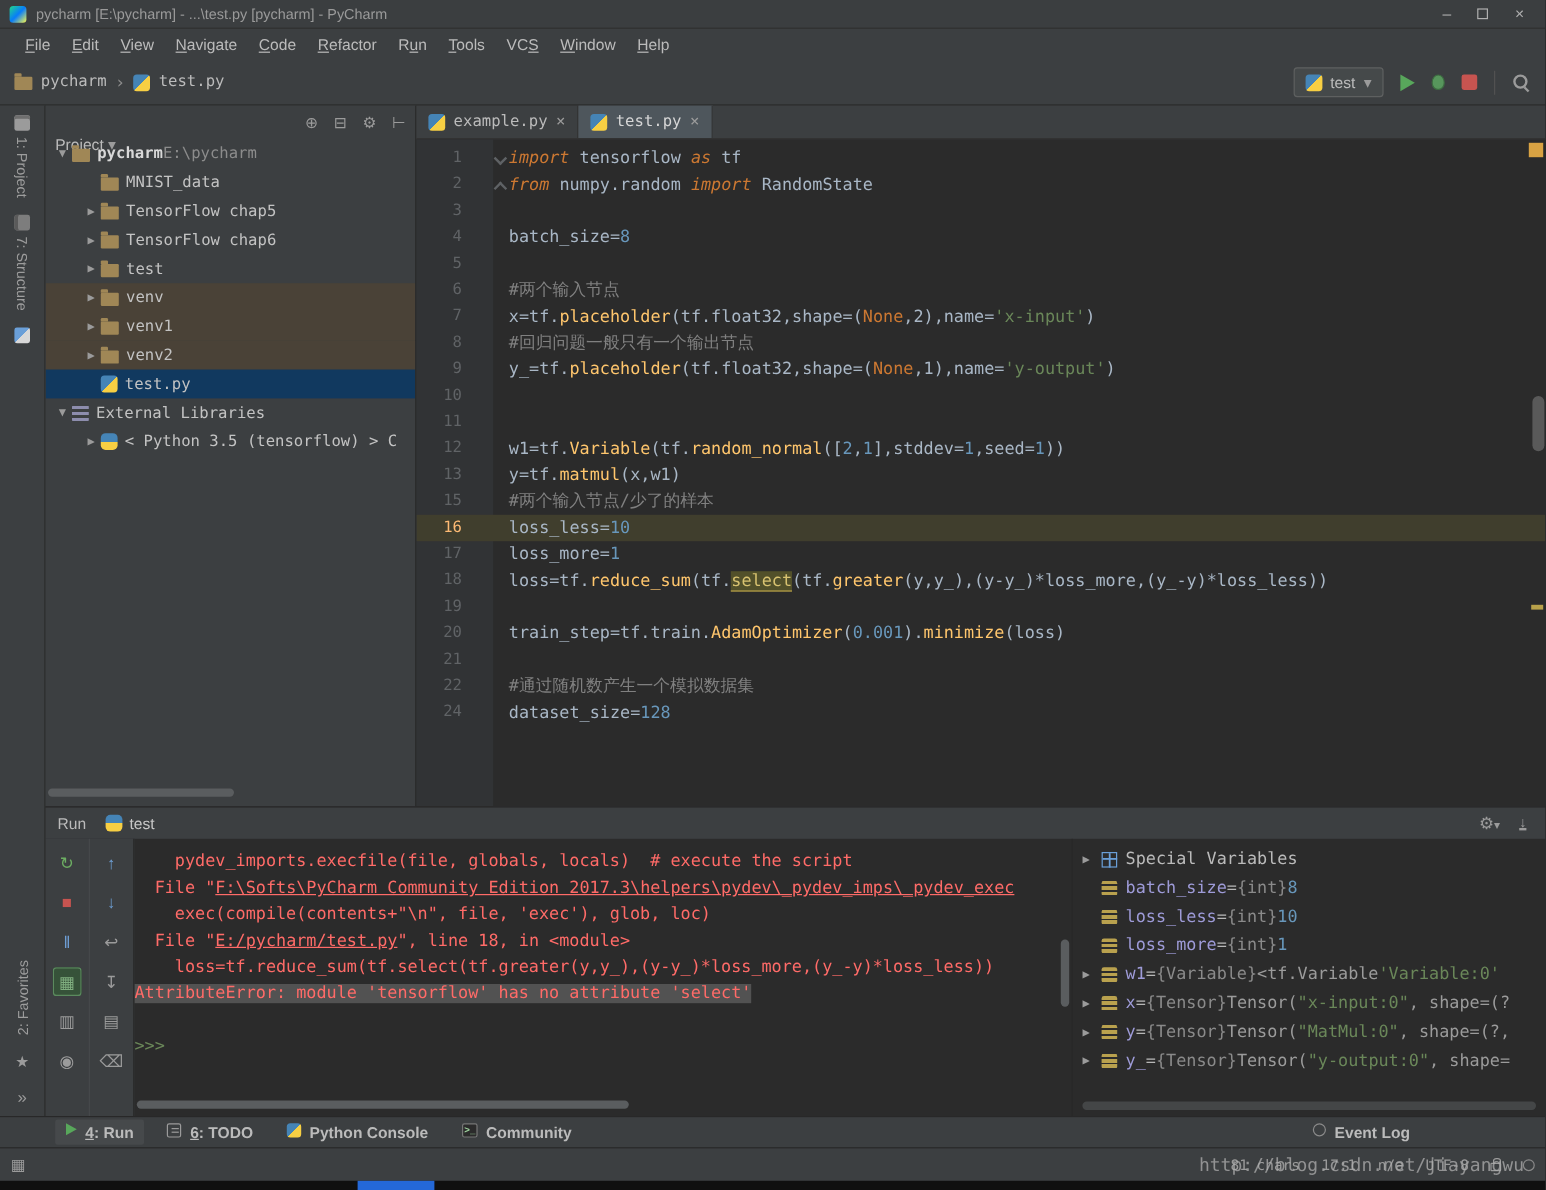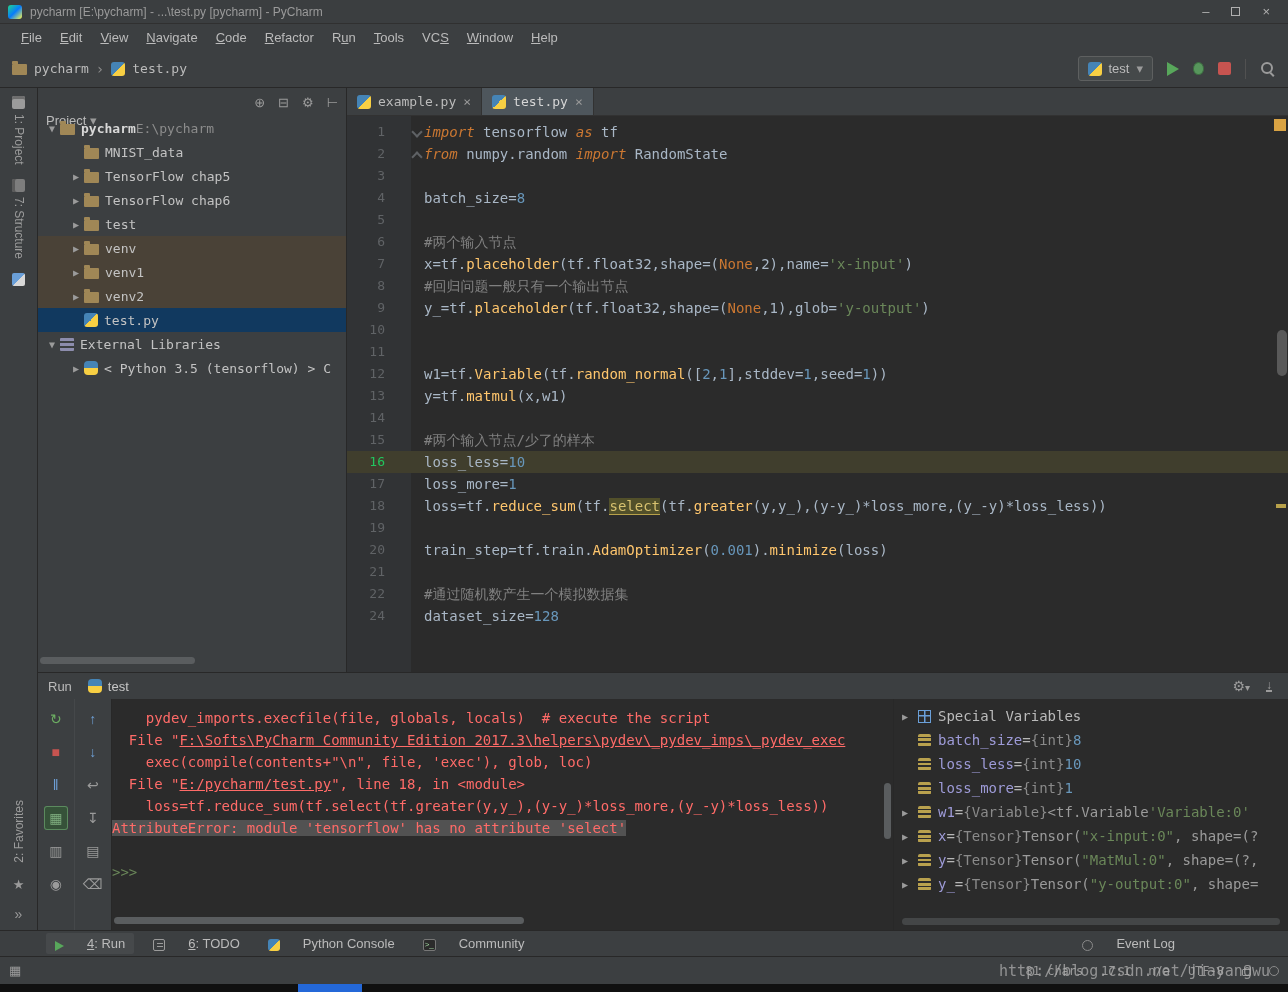--- a/index.html
+++ b/index.html
@@ -80,21 +80,21 @@
   .tab{display:flex;align-items:center;gap:7px;padding:0 10px;font-family:"DejaVu Sans Mono",monospace;
        font-size:13px;color:#bbbbbb;border-right:1px solid #323232;cursor:default;}
   .tab.active{background:#4e565c;color:#d6d6d6;}
   .tab .tab-close::before{content:"×";color:#9b9b9b;font-size:13px;}
   .editor{position:absolute;left:0;top:28px;right:0;bottom:0;overflow:hidden;}
   .gutter-strip{position:absolute;left:0;top:0;bottom:0;width:64px;background:#313335;}
   .code-lines{position:relative;padding-top:5px;font-family:"DejaVu Sans Mono",monospace;font-size:14px;}
   .code-line{display:flex;height:22px;line-height:22px;width:100%;}
   .code-line.hl{background:var(--caretline,#403e2d);}
   .ln{flex:0 0 64px;text-align:right;padding-right:26px;color:var(--gutter,#606366);font-size:13px;}
-  .code-line.hl .ln{color:#22c55e;}
+  .code-line.hl .ln{color:#fdba74;}
   .fold{flex:0 0 13px;position:relative;}
   .fold.down::after{content:"";position:absolute;left:2px;top:7px;width:6px;height:6px;
       border-right:2px solid #5f6265;border-bottom:2px solid #5f6265;transform:rotate(45deg);}
   .fold.up::after{content:"";position:absolute;left:2px;top:10px;width:6px;height:6px;
       border-right:2px solid #5f6265;border-bottom:2px solid #5f6265;transform:rotate(-135deg);}
   .lc{white-space:pre;color:var(--code,#a9b7c6);}
   .tk-kw{color:var(--keyword,#cc7832);font-style:italic;}
   .tk-kwb{color:var(--keyword,#cc7832);}
   .tk-pl{color:var(--code,#a9b7c6);}
   .tk-num{color:var(--number,#6897bb);}
@@ -148,21 +148,21 @@
   .vs-eq{color:#b7b7b7;}
   .vs-type{color:#8a8a8a;}
   .vs-num{color:var(--number,#6897bb);}
   .vs-val{color:#9b9b9b;}
   .vs-str{color:var(--string,#6a8759);}
   .vars-hscroll{position:absolute;left:8px;right:8px;bottom:5px;height:7px;background:#5a5d5f;border-radius:4px;opacity:.55;}
 
   
   .bottombar{position:absolute;left:0;right:0;top:930px;height:26px;background:var(--panel,#3c3f41);
              border-top:1px solid var(--border,#282828);display:flex;align-items:center;padding:0 14px 0 46px;}
-  .btab{display:flex;align-items:flex-end;gap:23px;padding:3px 9px;color:#bbbbbb;cursor:default;border-radius:2px;}
+  .btab{display:flex;align-items:flex-start;gap:7px;padding:3px 9px;color:#bbbbbb;cursor:default;border-radius:2px;font-weight:bold;}
   .btab.active{background:#46494b;}
   .bottombar-right{margin-left:auto;display:flex;align-items:center;gap:8px;margin-right:90px;}
   .bicon-run{width:0;height:0;border-left:9px solid #58a75b;border-top:5px solid transparent;border-bottom:5px solid transparent;}
   .bicon-todo{width:12px;height:12px;border:1px solid #9b9b9b;border-radius:2px;
         background:linear-gradient(#9b9b9b,#9b9b9b) 3px 3px/6px 1px no-repeat,
                    linear-gradient(#9b9b9b,#9b9b9b) 3px 6px/6px 1px no-repeat;}
   .bicon-python{width:12px;height:12px;border-radius:3px;background:linear-gradient(135deg,#4584b6 0 50%,#f7cf43 50% 100%);}
   .bicon-terminal{width:13px;height:12px;background:#2b2b2b;border:1px solid #777;border-radius:2px;
         color:#9fd59f;font-size:8px;line-height:10px;text-align:left;padding-left:1px;}
   .bicon-terminal::before{content:">_";}
@@ -382,45 +382,40 @@
             <span class="lc"><span class="tk-pl">x=tf.</span><span class="tk-fn">placeholder</span><span class="tk-pl">(tf.float32,shape=(</span><span class="tk-kwb">None</span><span class="tk-pl">,2),name=</span><span class="tk-str">'x-input'</span><span class="tk-pl">)</span></span>
           </div>
           <div class="code-line">
             <span class="ln">8</span>
             <span class="fold"></span>
             <span class="lc"><span class="tk-com">#回归问题一般只有一个输出节点</span></span>
           </div>
           <div class="code-line">
             <span class="ln">9</span>
             <span class="fold"></span>
-            <span class="lc"><span class="tk-pl">y_=tf.</span><span class="tk-fn">placeholder</span><span class="tk-pl">(tf.float32,shape=(</span><span class="tk-kwb">None</span><span class="tk-pl">,1),glob=</span><span class="tk-str">'y-output'</span><span class="tk-pl">)</span></span>
+            <span class="lc"><span class="tk-pl">y_=tf.</span><span class="tk-fn">placeholder</span><span class="tk-pl">(tf.float32,shape=(</span><span class="tk-kwb">None</span><span class="tk-pl">,1),name=</span><span class="tk-str">'y-output'</span><span class="tk-pl">)</span></span>
           </div>
           <div class="code-line">
             <span class="ln">10</span>
             <span class="fold"></span>
             <span class="lc"></span>
           </div>
           <div class="code-line">
             <span class="ln">11</span>
             <span class="fold"></span>
           </div>
           <div class="code-line">
             <span class="ln">12</span>
             <span class="fold"></span>
             <span class="lc"><span class="tk-pl">w1=tf.</span><span class="tk-fn">Variable</span><span class="tk-pl">(tf.</span><span class="tk-fn">random_normal</span><span class="tk-pl">([</span><span class="tk-num">2</span><span class="tk-pl">,</span><span class="tk-num">1</span><span class="tk-pl">],stddev=</span><span class="tk-num">1</span><span class="tk-pl">,seed=</span><span class="tk-num">1</span><span class="tk-pl">))</span></span>
           </div>
           <div class="code-line">
             <span class="ln">13</span>
             <span class="fold"></span>
             <span class="lc"><span class="tk-pl">y=tf.</span><span class="tk-fn">matmul</span><span class="tk-pl">(x,w1)</span></span>
-          </div>
-          <div class="code-line">
-            <span class="ln">14</span>
-            <span class="fold"></span>
-            <span class="lc"></span>
           </div>
           <div class="code-line">
             <span class="ln">15</span>
             <span class="fold"></span>
             <span class="lc"><span class="tk-com">#两个输入节点/少了的样本</span></span>
           </div>
           <div class="code-line hl">
             <span class="ln">16</span>
             <span class="fold"></span>
             <span class="lc"><span class="tk-pl">loss_less=</span><span class="tk-num">10</span></span>

